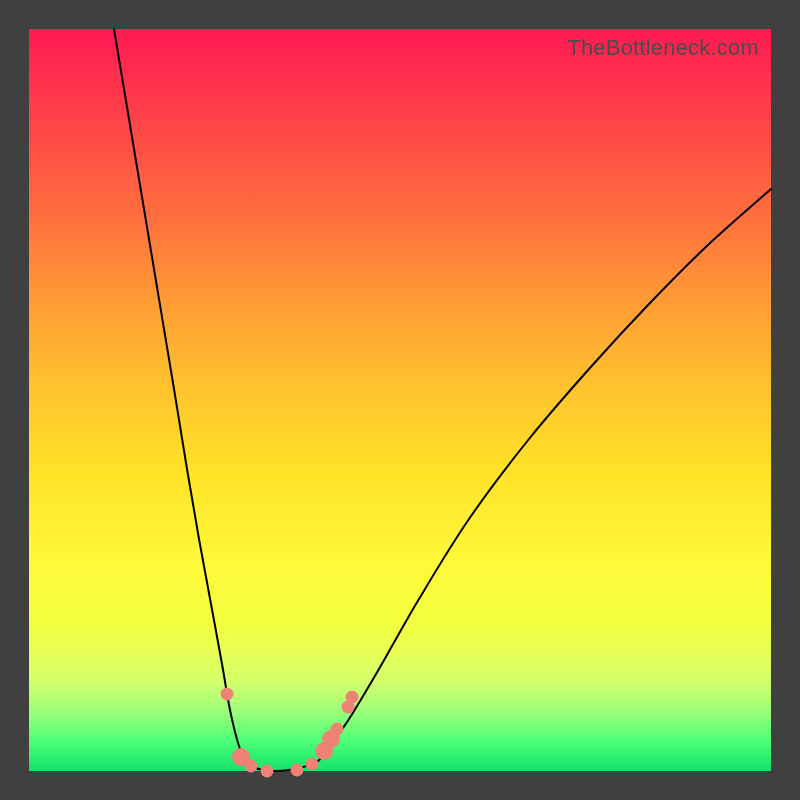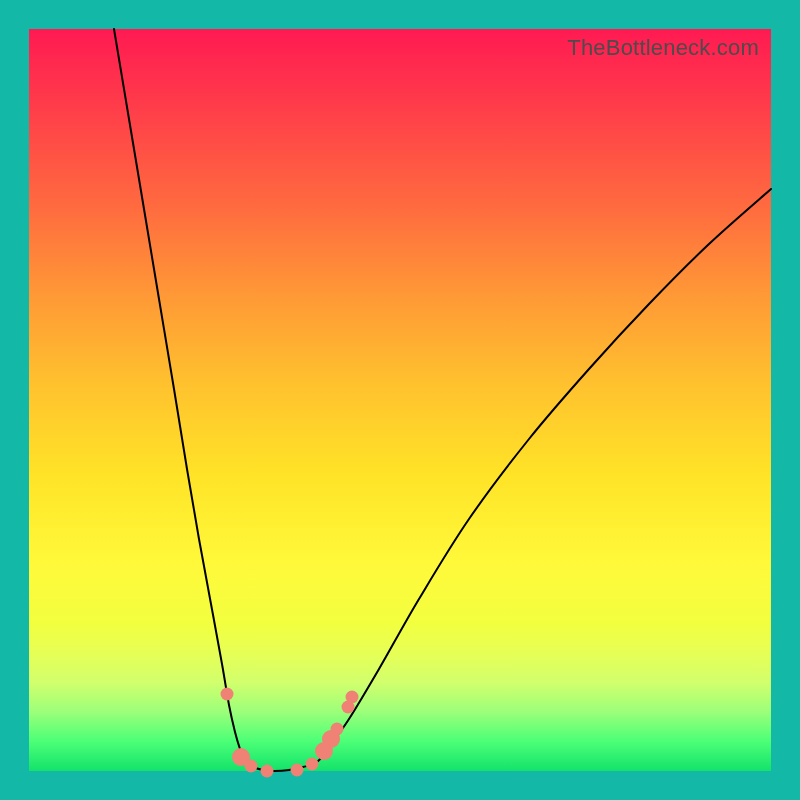--- a/index.html
+++ b/index.html
@@ -7,21 +7,21 @@
     padding: 0;
     width: 800px;
     height: 800px;
     overflow: hidden;
     background: #000;
     font-family: Arial, Helvetica, sans-serif;
   }
   .frame {
     position: absolute;
     inset: 0;
-    background: #14b8a6;
+    background: #404040;
   }
   .plot {
     position: absolute;
     left: 29px;
     top: 29px;
     width: 742px;
     height: 742px;
     
     background: linear-gradient(to bottom,
       #ff1a52 0%,

